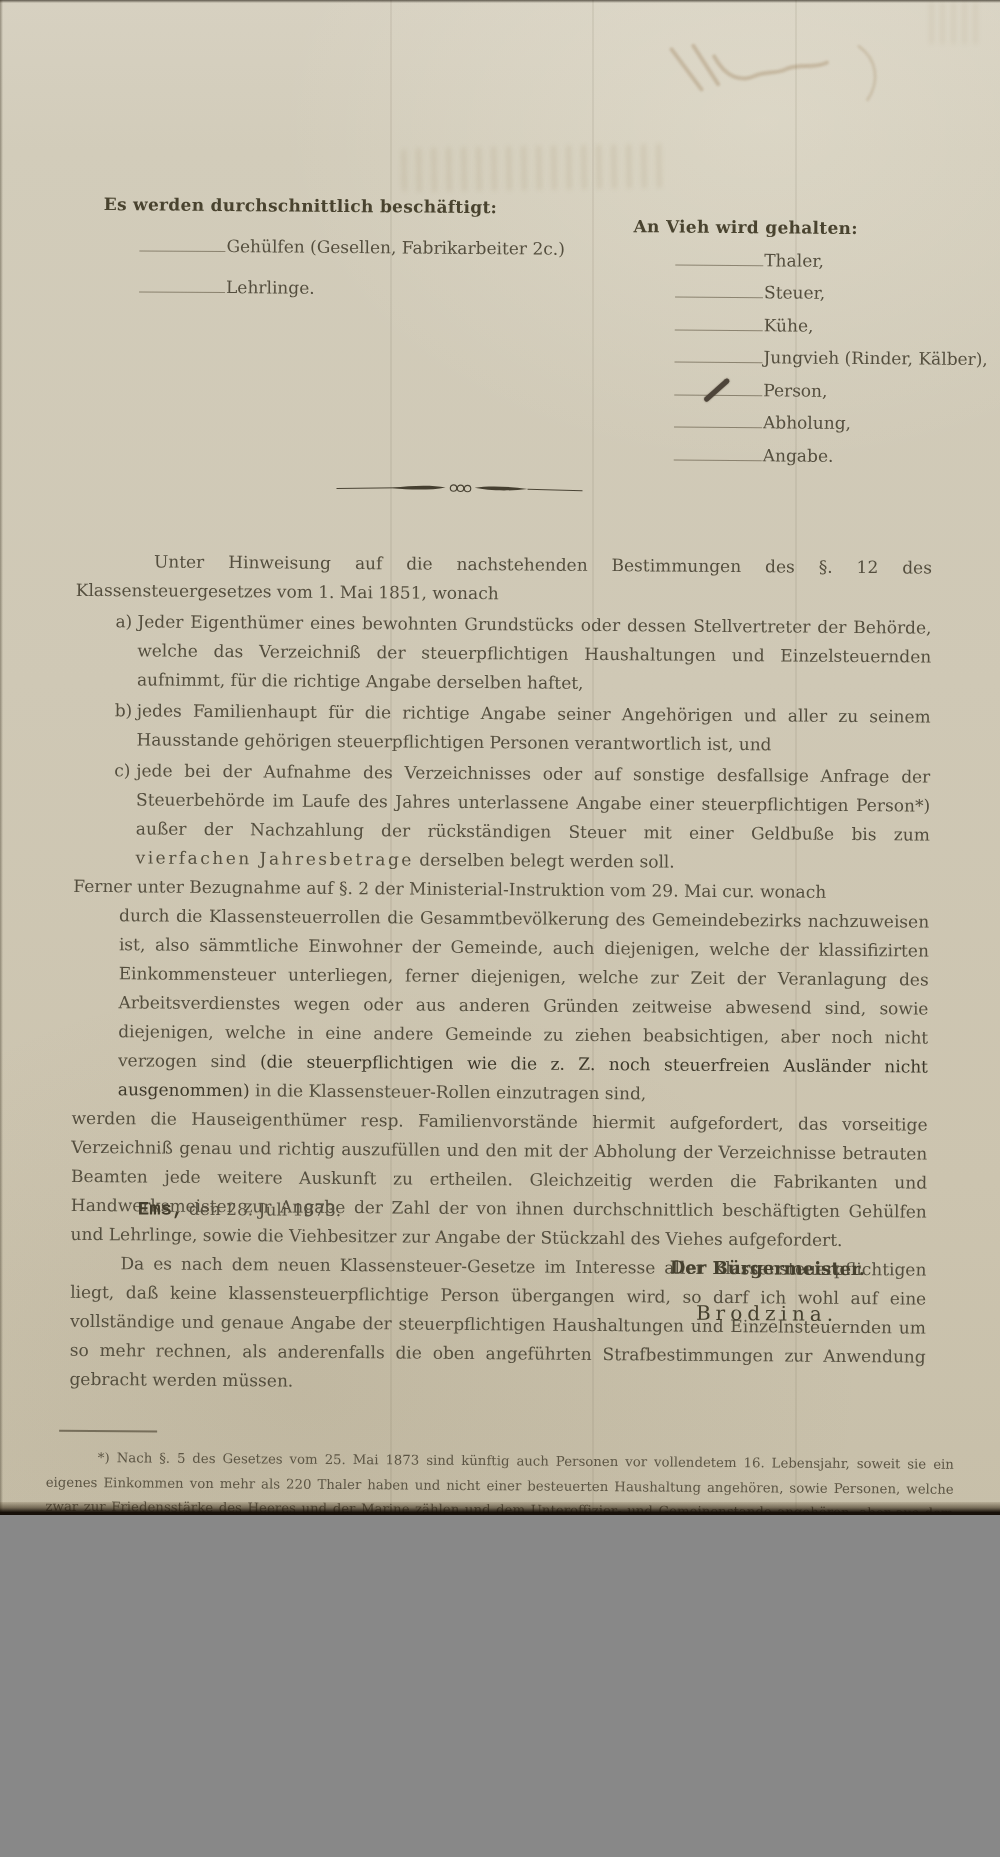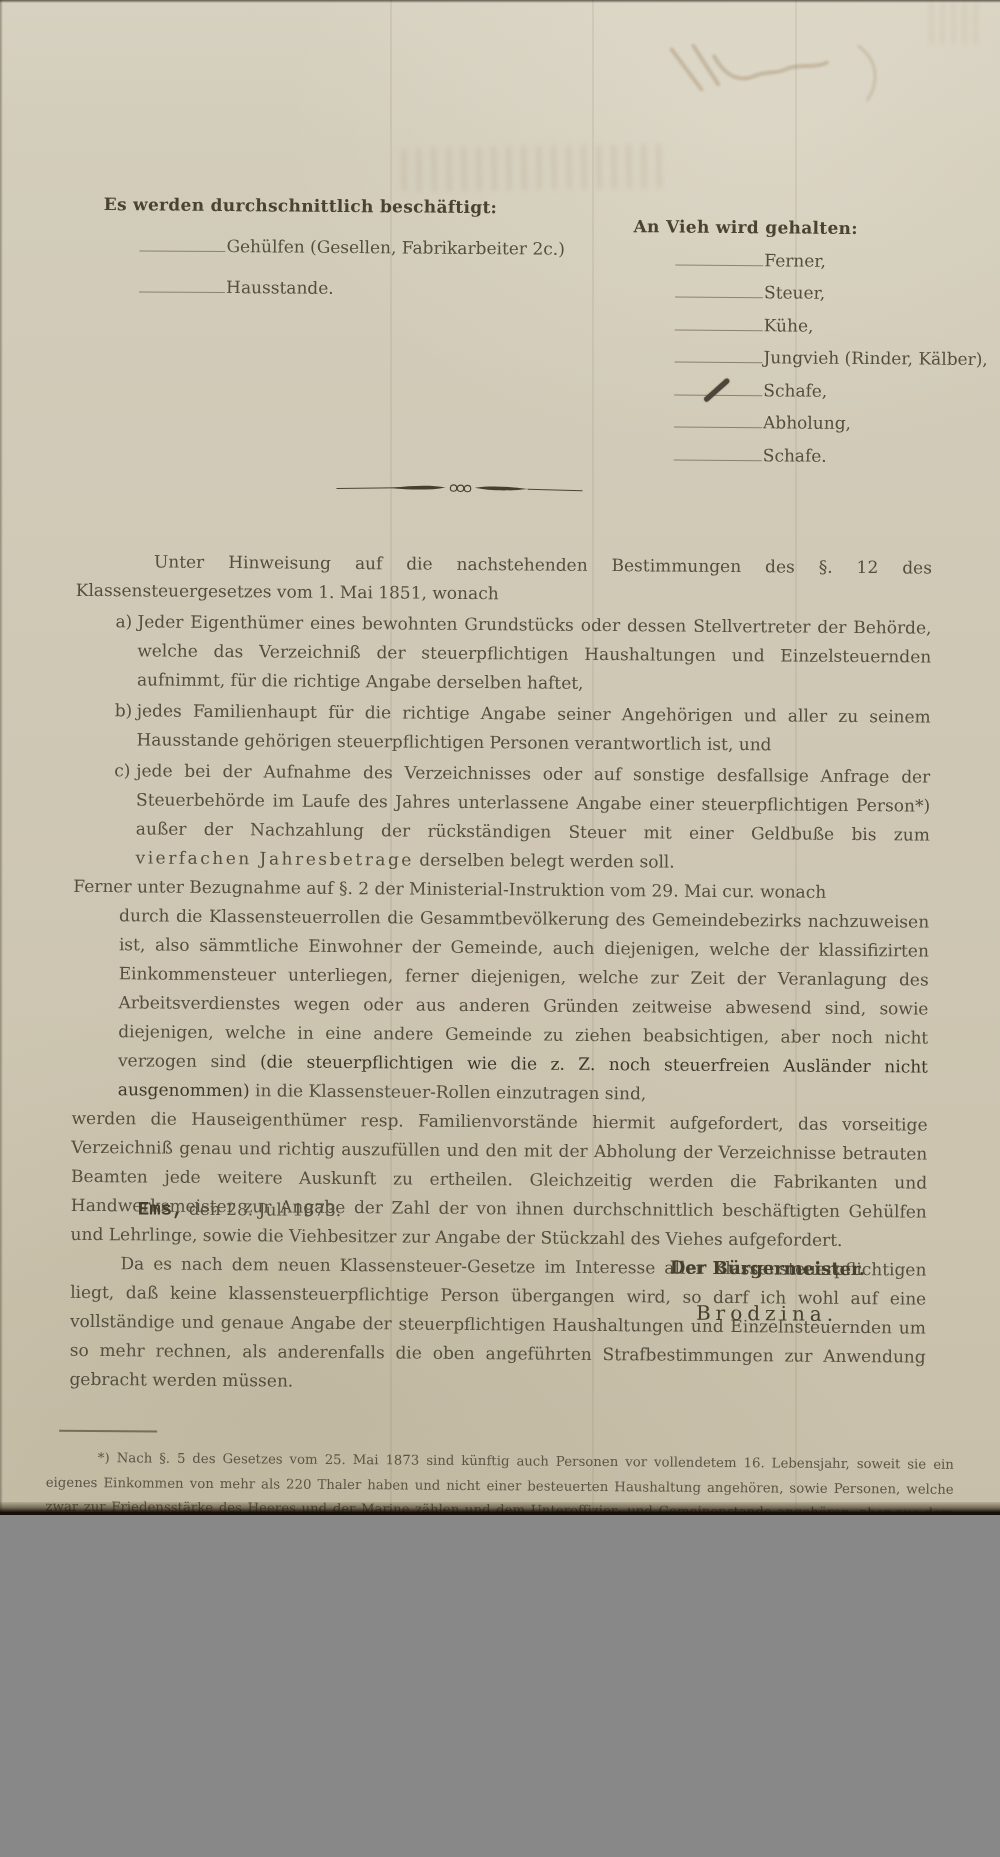--- a/index.html
+++ b/index.html
@@ -95,47 +95,47 @@
   <div class="bleed-corner"></div>
 
   <div class="tilt">
 
     <div class="employment">
       <div class="heading">Es werden durchschnittlich beschäftigt:</div>
       <div class="form-row">
         <span class="blank"></span><span>Gehülfen (Gesellen, Fabrikarbeiter 2c.)</span>
       </div>
       <div class="form-row">
-        <span class="blank"></span><span>Hausstande.</span>
+        <span class="blank"></span><span>Lehrlinge.</span>
       </div>
     </div>
 
     <div class="livestock">
       <div class="heading">An Vieh wird gehalten:</div>
       <div class="stock-row">
-        <span class="blank"></span><span>Ferner,</span>
+        <span class="blank"></span><span>Thaler,</span>
       </div>
       <div class="stock-row">
         <span class="blank"></span><span>Steuer,</span>
       </div>
       <div class="stock-row">
         <span class="blank"></span><span>Kühe,</span>
       </div>
       <div class="stock-row">
         <span class="blank"></span><span>Jungvieh (Rinder, Kälber),</span>
       </div>
       <div class="stock-row">
         <span class="slash-mark"></span>
-        <span class="blank"></span><span>Schafe,</span>
+        <span class="blank"></span><span>Person,</span>
       </div>
       <div class="stock-row">
         <span class="blank"></span><span>Abholung,</span>
       </div>
       <div class="stock-row">
-        <span class="blank"></span><span>Schafe.</span>
+        <span class="blank"></span><span>Angabe.</span>
       </div>
     </div>
 
     <svg class="divider" width="250" height="18" viewBox="0 0 250 18">
       <path d="M2 9.6 L66 8.4" stroke="#4a4435" stroke-width="1" fill="none"></path>
       <path d="M58 8.6 C78 5.6, 98 5.4, 111 7.6 C98 10.2, 78 11.0, 58 8.6 Z" fill="#453f30"></path>
       <circle cx="119" cy="8.2" r="3.2" stroke="#4a4435" stroke-width="1.2" fill="none"></circle>
       <circle cx="126" cy="8.4" r="3.2" stroke="#4a4435" stroke-width="1.2" fill="none"></circle>
       <circle cx="133" cy="8.6" r="3.2" stroke="#4a4435" stroke-width="1.2" fill="none"></circle>
       <path d="M140 7.8 C153 5.6, 173 5.8, 193 8.6 C173 11.2, 153 10.4, 140 7.8 Z" fill="#453f30"></path>

